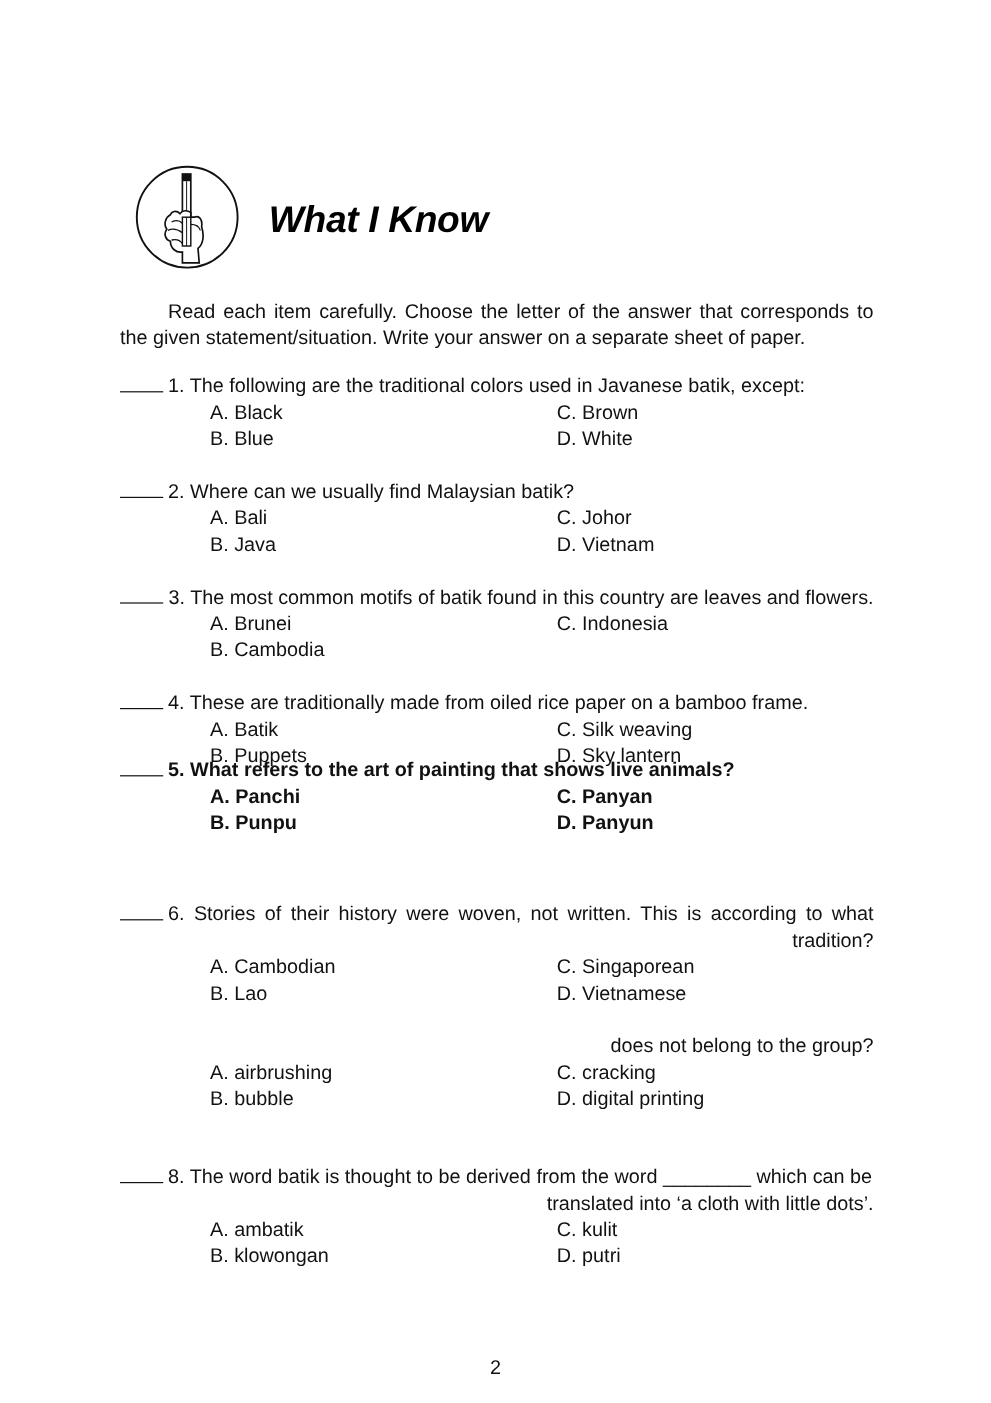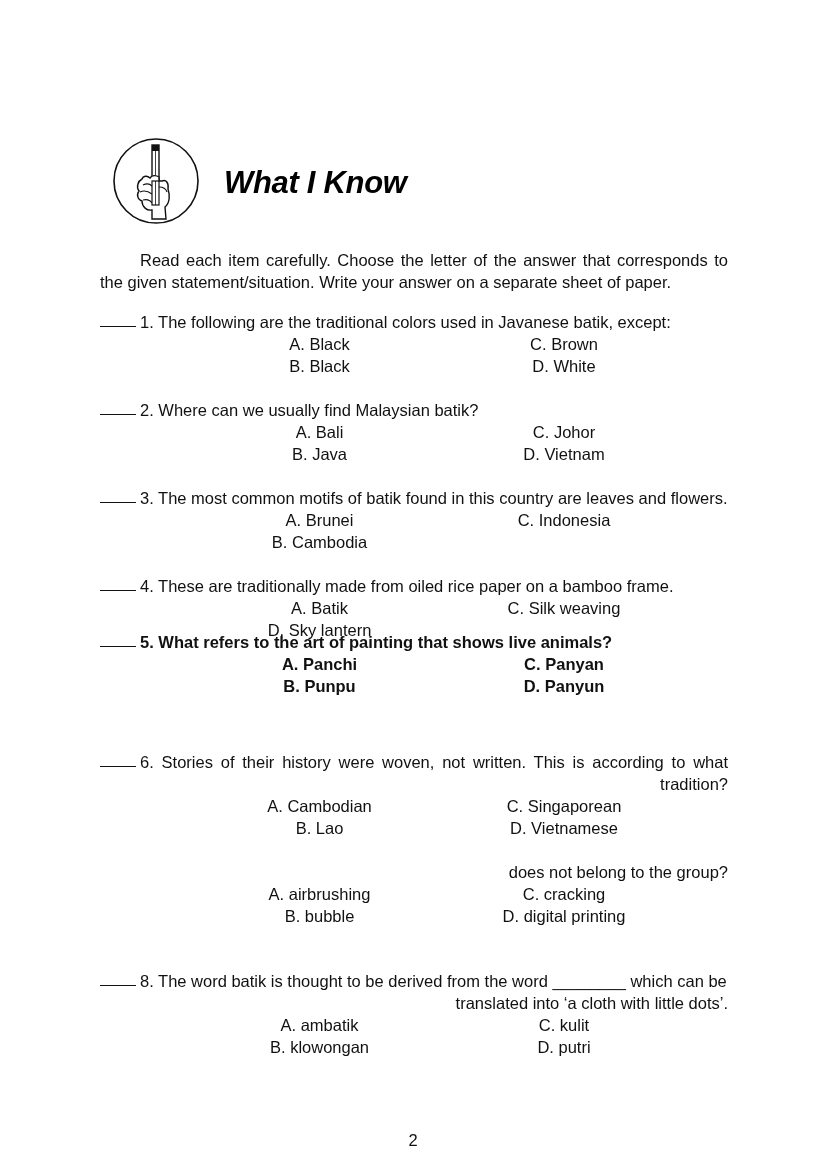--- a/index.html
+++ b/index.html
@@ -12,21 +12,21 @@
              font-style: italic; color: #000; letter-spacing: -0.3px; white-space: nowrap; }
     .instructions { position: absolute; left: 100px; top: 218px; width: 628px; font-size: 16.5px;
                     line-height: 22px; text-align: justify; text-indent: 40px; }
     .q { position: absolute; left: 100px; width: 628px; font-size: 16.5px; line-height: 22px; }
     .q-stem { display: flex; }
     .blank { display: inline-block; width: 36px; border-bottom: 1px solid #111; height: 15px; margin-right: 4px; flex: 0 0 auto; }
     .stem-text { flex: 1; }
     .stem-text.justify { text-align: justify; }
     .cont { padding-left: 63px; text-align: right; }
     .opts { display: grid; grid-template-columns: 289px 200px; padding-left: 75px; }
-    .opt { white-space: nowrap; text-align: center; }
+    .opt { white-space: nowrap; }
     .page-number { position: absolute; left: 0; width: 826px; top: 1100px; text-align: center; font-size: 16.5px; }
   </style>
 </head>
 <body>
 
 <div class="page">
 
   <div class="header">
     <svg class="logo" viewBox="0 0 88 88" width="88" height="88">
       <circle cx="44" cy="44" r="42" fill="#fff" stroke="#111" stroke-width="1.6"></circle>
@@ -51,58 +51,59 @@
   <p class="instructions" style="margin:0;">Read each item carefully. Choose the letter of the answer that corresponds to the given statement/situation. Write your answer on a separate sheet of paper.</p>
 
   <div class="q" style="top:280px;">
     <div class="q-stem">
       <span class="blank"></span>
       <span class="stem-text"><span>1.</span> <span>The following are the traditional colors used in Javanese batik, except:</span></span>
     </div>
     <div class="opts">
       <span class="opt">A.  Black</span>
       <span class="opt">C.  Brown</span>
-      <span class="opt">B.  Black</span>
+      <span class="opt">B.  Blue</span>
       <span class="opt">D.  White</span>
     </div>
   </div>
 
   <div class="q" style="top:368px;">
     <div class="q-stem">
       <span class="blank"></span>
       <span class="stem-text"><span>2.</span> <span>Where can we usually find Malaysian batik?</span></span>
     </div>
     <div class="opts">
       <span class="opt">A.  Bali</span>
       <span class="opt">C.  Johor</span>
       <span class="opt">B.  Java</span>
       <span class="opt">D.  Vietnam</span>
     </div>
   </div>
 
   <div class="q" style="top:456px;">
     <div class="q-stem">
       <span class="blank"></span>
-      <span class="stem-text" style="white-space:nowrap;"><span>3.</span> <span>The most common motifs of batik found in this country are leaves and flowers.</span></span>
+      <span class="stem-text" style="white-space:nowrap;text-align:right;"><span>3.</span> <span>The most common motifs of batik found in this country are leaves and flowers.</span></span>
     </div>
     <div class="opts">
       <span class="opt">A.  Brunei</span>
       <span class="opt">C.  Indonesia</span>
       <span class="opt">B.  Cambodia</span>
     </div>
   </div>
 
   <div class="q" style="top:544px;">
     <div class="q-stem">
       <span class="blank"></span>
       <span class="stem-text"><span>4.</span> <span>These are traditionally made from oiled rice paper on a bamboo frame.</span></span>
     </div>
     <div class="opts">
       <span class="opt">A.  Batik</span>
       <span class="opt">C.  Silk weaving</span>
+      <span class="opt">B.  Puppets</span>
       <span class="opt">D.  Sky lantern</span>
     </div>
   </div>
 
   <div class="q" style="top:600px;font-weight:bold;">
     <div class="q-stem">
       <span class="blank"></span>
       <span class="stem-text"><span>5.</span> <span>What refers to the art of painting that shows live animals?</span></span>
     </div>
     <div class="opts">

